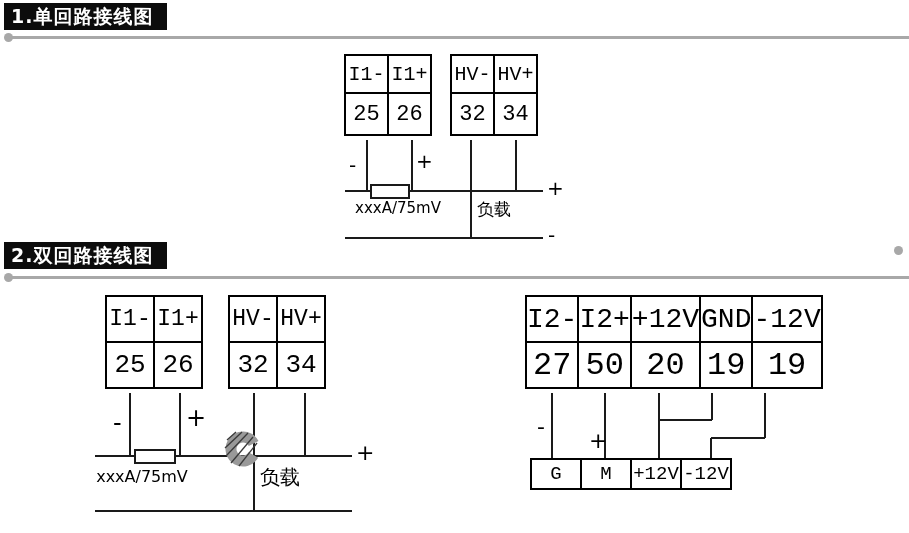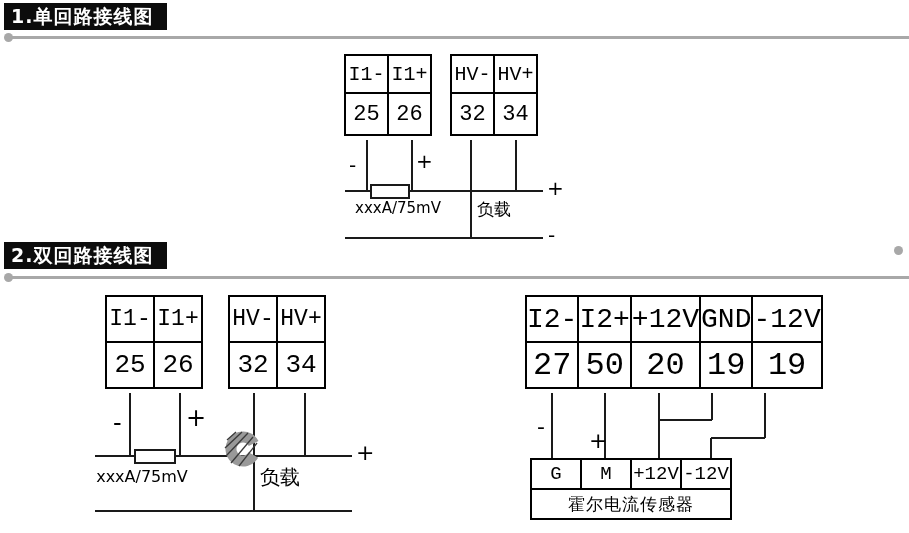--- a/index.html
+++ b/index.html
@@ -187,19 +187,16 @@
   <span class="lbl" style="left:589px; top:430px; font-size:22px;">+</span>
 
   <table class="tblock sens" style="left:530px; top:458px;">
     <tbody>
       <tr>
         <td>G</td>
         <td>M</td>
         <td>+12V</td>
         <td>-12V</td>
       </tr>
-      <tr>
-        <td class="name" colspan="4">霍尔电流传感器</td>
-      </tr>
     </tbody>
   </table>
 
 </div>
 
 </body></html>

